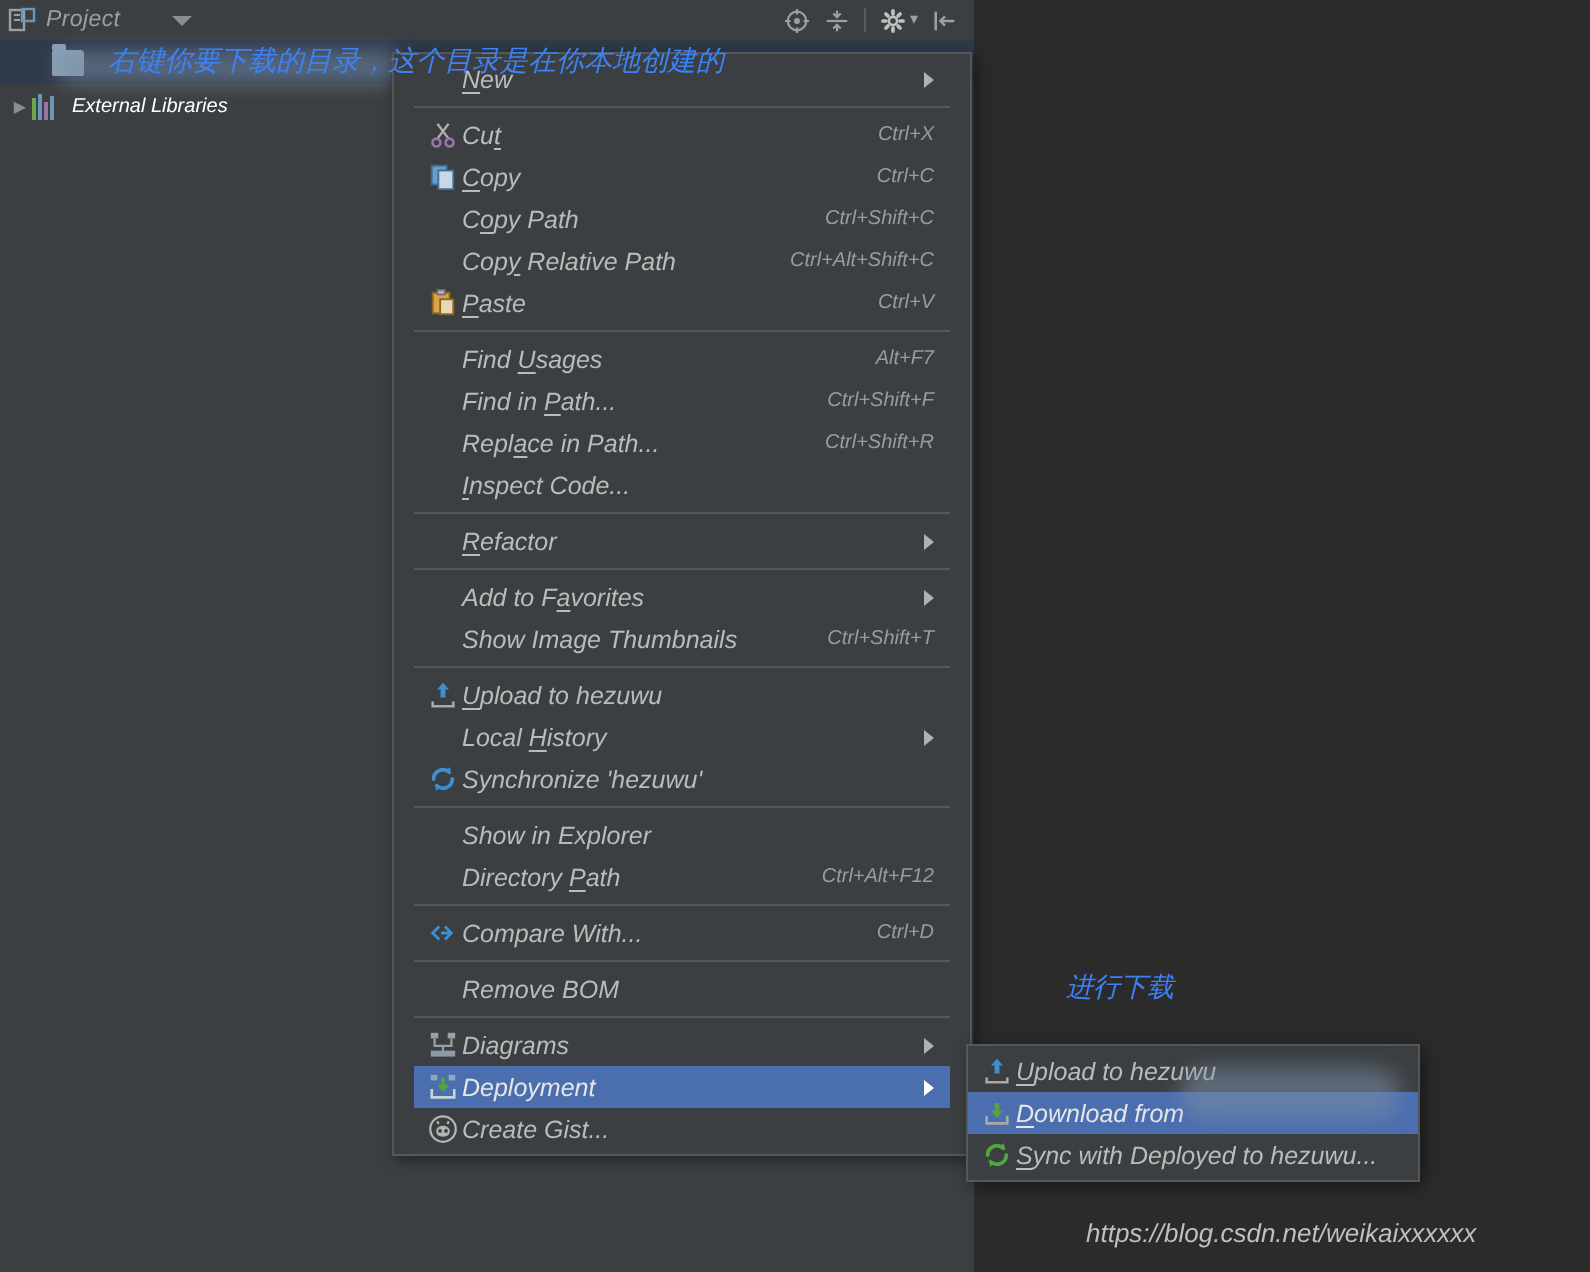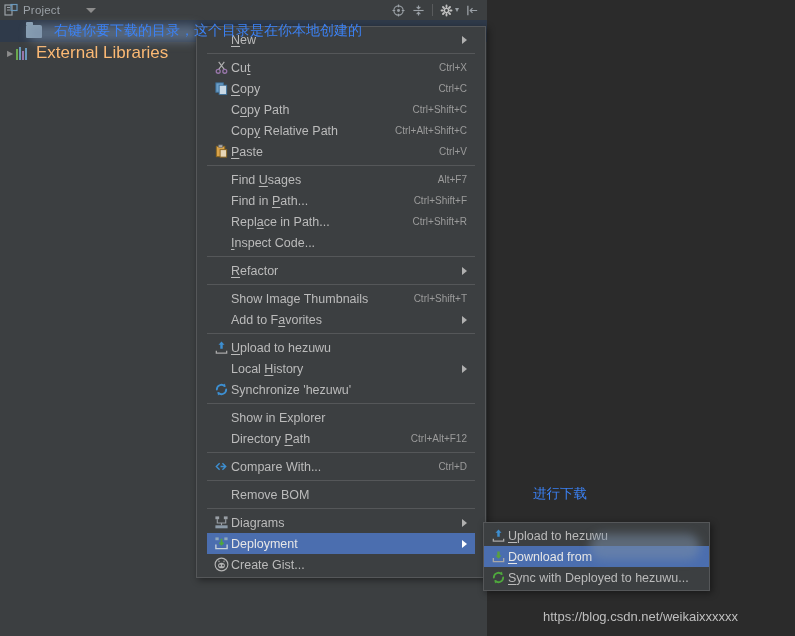--- a/index.html
+++ b/index.html
@@ -2,21 +2,21 @@
 <html><head>
 <meta charset="utf-8">
 <style>
   * { box-sizing: border-box; margin: 0; padding: 0; }
   html, body {
     width: 795px; height: 636px;
     background: #2b2b2b;
     font-family: "Liberation Sans", "DejaVu Sans", sans-serif;
     overflow: hidden;
   }
-  #root { position: relative; width: 795px; height: 628px; background: #2b2b2b; }
+  #root { position: relative; width: 795px; height: 628px; background: #2b2b2b; font-style: italic; }
 
   
   .ide-panel {
     position: absolute; left: 0; top: 0; width: 487px; height: 636px;
     background: #3c3f41;
   }
   .panel-header {
     position: absolute; left: 0; top: 0; width: 487px; height: 20px;
     background: #3c3f41; display: flex; align-items: center;
   }
@@ -36,21 +36,21 @@
   .tb-btn { color: #9aa0a6; font-size: 12px; line-height: 1; display: flex; align-items: center; }
   .tb-sep { width: 1px; height: 12px; background: #595b5d; }
 
   
   .tree { position: absolute; left: 0; top: 20px; width: 487px; }
   .tree-row { height: 22px; display: flex; align-items: center; padding-left: 4px; position: relative; }
   .tree-row.selected { background: #2f3a4a; }
   .tree-arrow {
     width: 12px; text-align: center; color: #8c8c8c; font-size: 8px;
   }
-  .tree-label { color: #fdba74; font-size: 17px; margin-left: 4px; }
+  .tree-label { color: #ffffff; font-size: 10px; margin-left: 4px; }
   .folder-ico {
     width: 16px; height: 13px; background: #8aa1b5; border-radius: 1px 2px 1px 1px;
     position: relative; flex: none;
   }
   .folder-ico:before {
     content: ""; position: absolute; left: 0; top: -3px; width: 7px; height: 3px;
     background: #8aa1b5; border-radius: 1px 1px 0 0;
   }
   .lib-ico { width: 16px; height: 14px; display: flex; align-items: flex-end; gap: 1px; flex: none; }
   .lib-ico i { display: block; width: 2px; background: #6897bb; }
@@ -257,27 +257,27 @@
       </div>
       <div class="mi-sep"></div>
       <div class="mi">
         <span class="mi-ico"></span>
         <span class="mi-label"><span class="u">R</span>efactor</span>
         <span class="mi-arrow"></span>
       </div>
       <div class="mi-sep"></div>
       <div class="mi">
         <span class="mi-ico"></span>
+        <span class="mi-label">Add to F<span class="u">a</span>vorites</span>
+        <span class="mi-arrow"></span>
+      </div>
+      <div class="mi">
+        <span class="mi-ico"></span>
         <span class="mi-label">Show Image Thumbnails</span>
         <span class="mi-key">Ctrl+Shift+T</span>
-      </div>
-      <div class="mi">
-        <span class="mi-ico"></span>
-        <span class="mi-label">Add to F<span class="u">a</span>vorites</span>
-        <span class="mi-arrow"></span>
       </div>
       <div class="mi-sep"></div>
       <div class="mi">
         <span class="mi-ico">
           <svg width="15" height="15" viewBox="0 0 16 16">
             <path d="M8 1.5l3.2 3.6H9.3v4.2H6.7V5.1H4.8z" fill="#3d8fd1"></path>
              <path d="M2.5 11.5v2.5h11v-2.5" fill="none" stroke="#a8a8a8" stroke-width="1.4"></path>
           </svg>
         </span>
         <span class="mi-label"><span class="u">U</span>pload to hezuwu</span>

